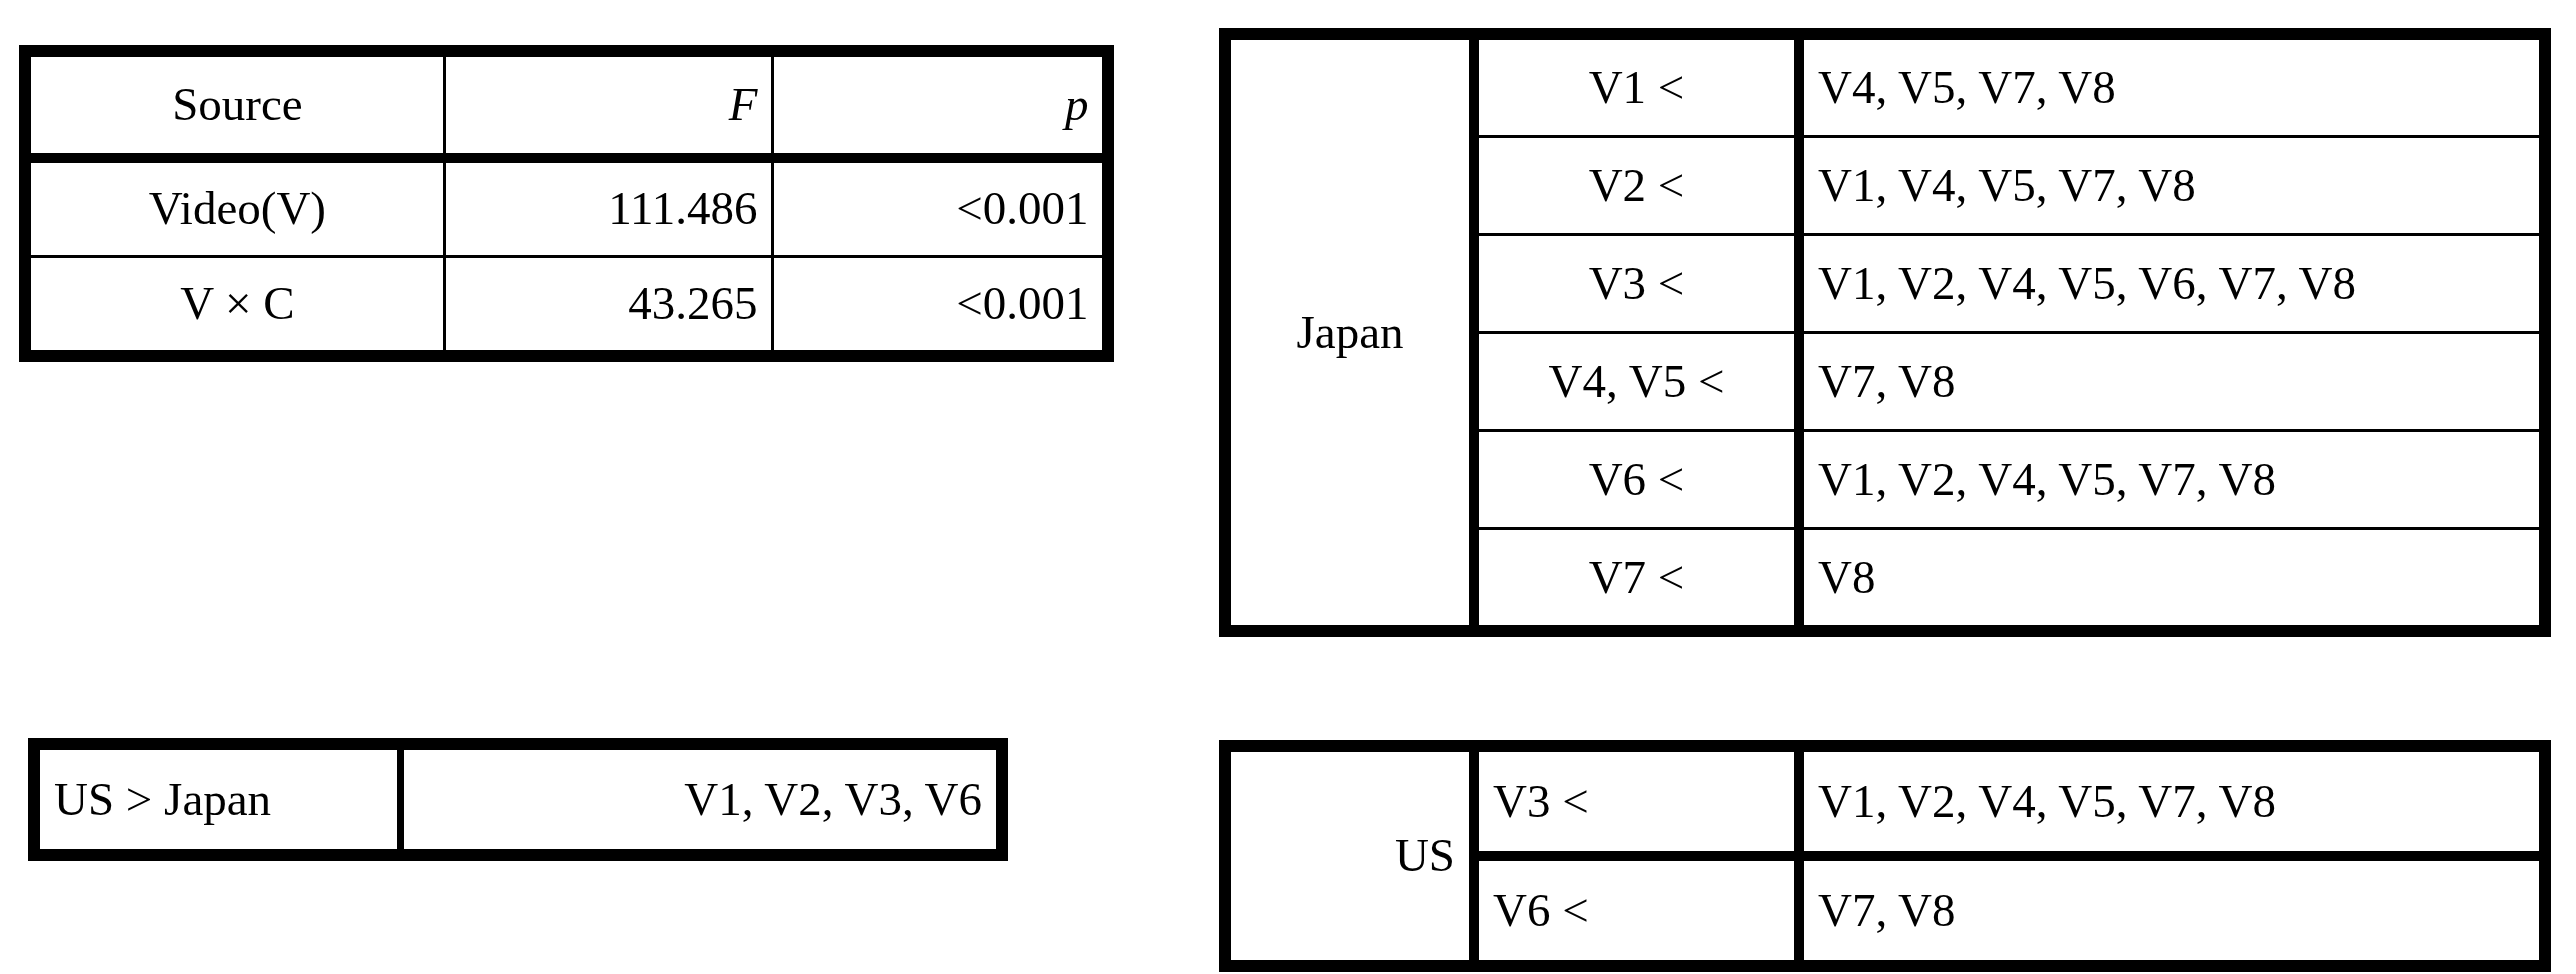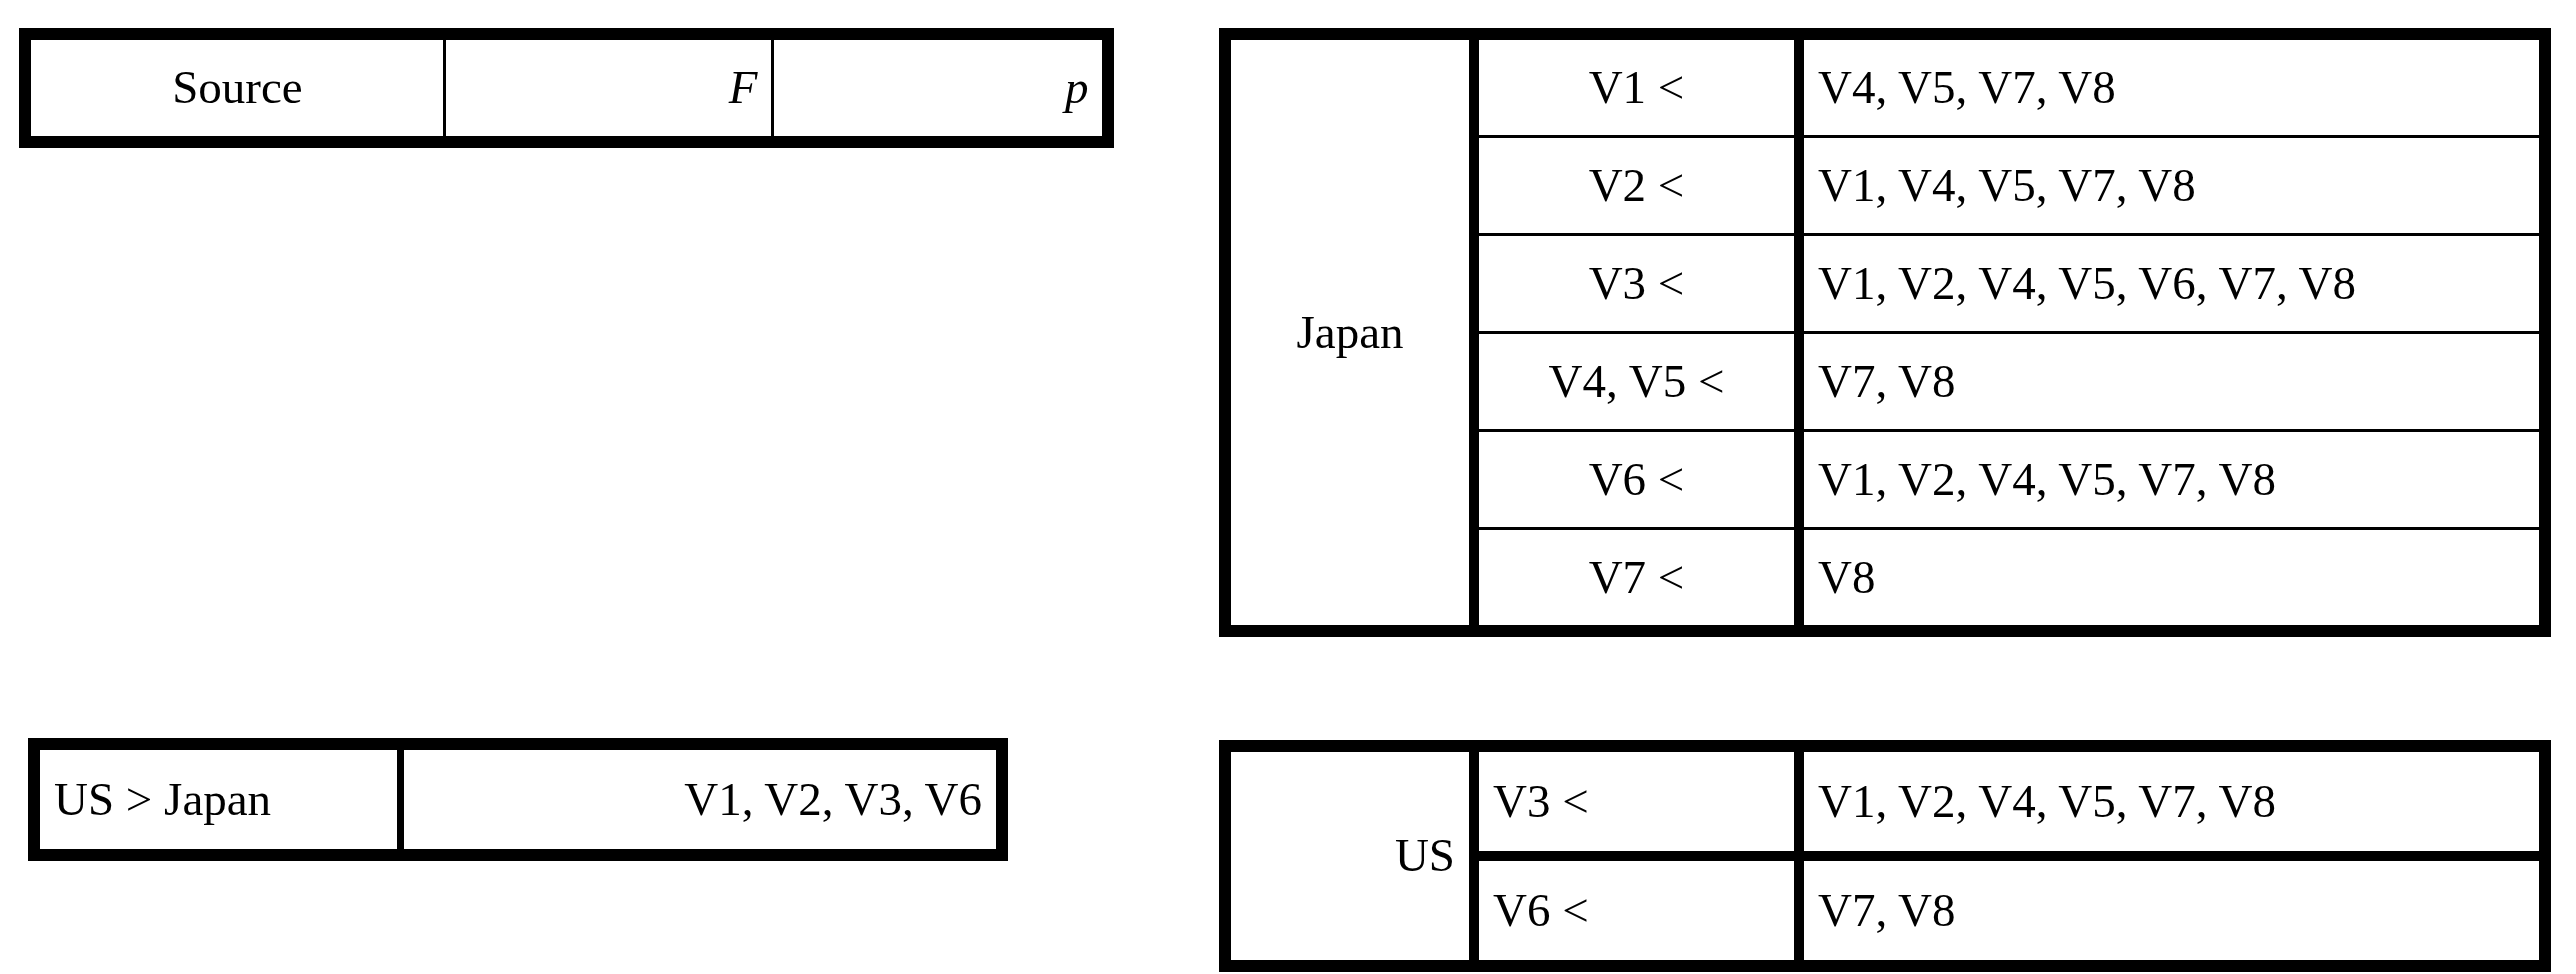--- a/index.html
+++ b/index.html
@@ -28,21 +28,21 @@
     padding: 0 14px;
     font-weight: normal;
     background: #ffffff;
     vertical-align: middle;
     line-height: 1.05;
   }
 
   
   #anova-table {
     left: 19.4px;
-    top: 28px;
+    top: 45px;
     width: 980px;
     border: 12.4px solid #000000;
   }
   #anova-table td, #anova-table th {
     height: 92px;
     font-size: 47px;
   }
   #anova-table .c-source { width: 384px; text-align: center; }
   #anova-table .c-f      { width: 297px; text-align: right; }
   #anova-table .c-p      { width: 300px; text-align: right; }
@@ -108,20 +108,30 @@
 
 <table id="anova-table" class="tbl">
   <thead>
     <tr>
       <th class="c-source">Source</th>
       <th class="c-f hdr-italic">F</th>
       <th class="c-p hdr-italic">p</th>
     </tr>
   </thead>
   <tbody>
+    <tr>
+      <td class="c-source src-cell">Video(V)</td>
+      <td class="c-f">111.486</td>
+      <td class="c-p">&lt;0.001</td>
+    </tr>
+    <tr>
+      <td class="c-source src-cell">V × C</td>
+      <td class="c-f">43.265</td>
+      <td class="c-p">&lt;0.001</td>
+    </tr>
   </tbody>
 </table>
 
 <table id="japan-table" class="tbl">
   <tbody>
     <tr>
       <td class="c-country" rowspan="6">Japan</td>
       <td class="c-left">V1 &lt;</td>
       <td class="c-right">V4, V5, V7, V8</td>
     </tr>

